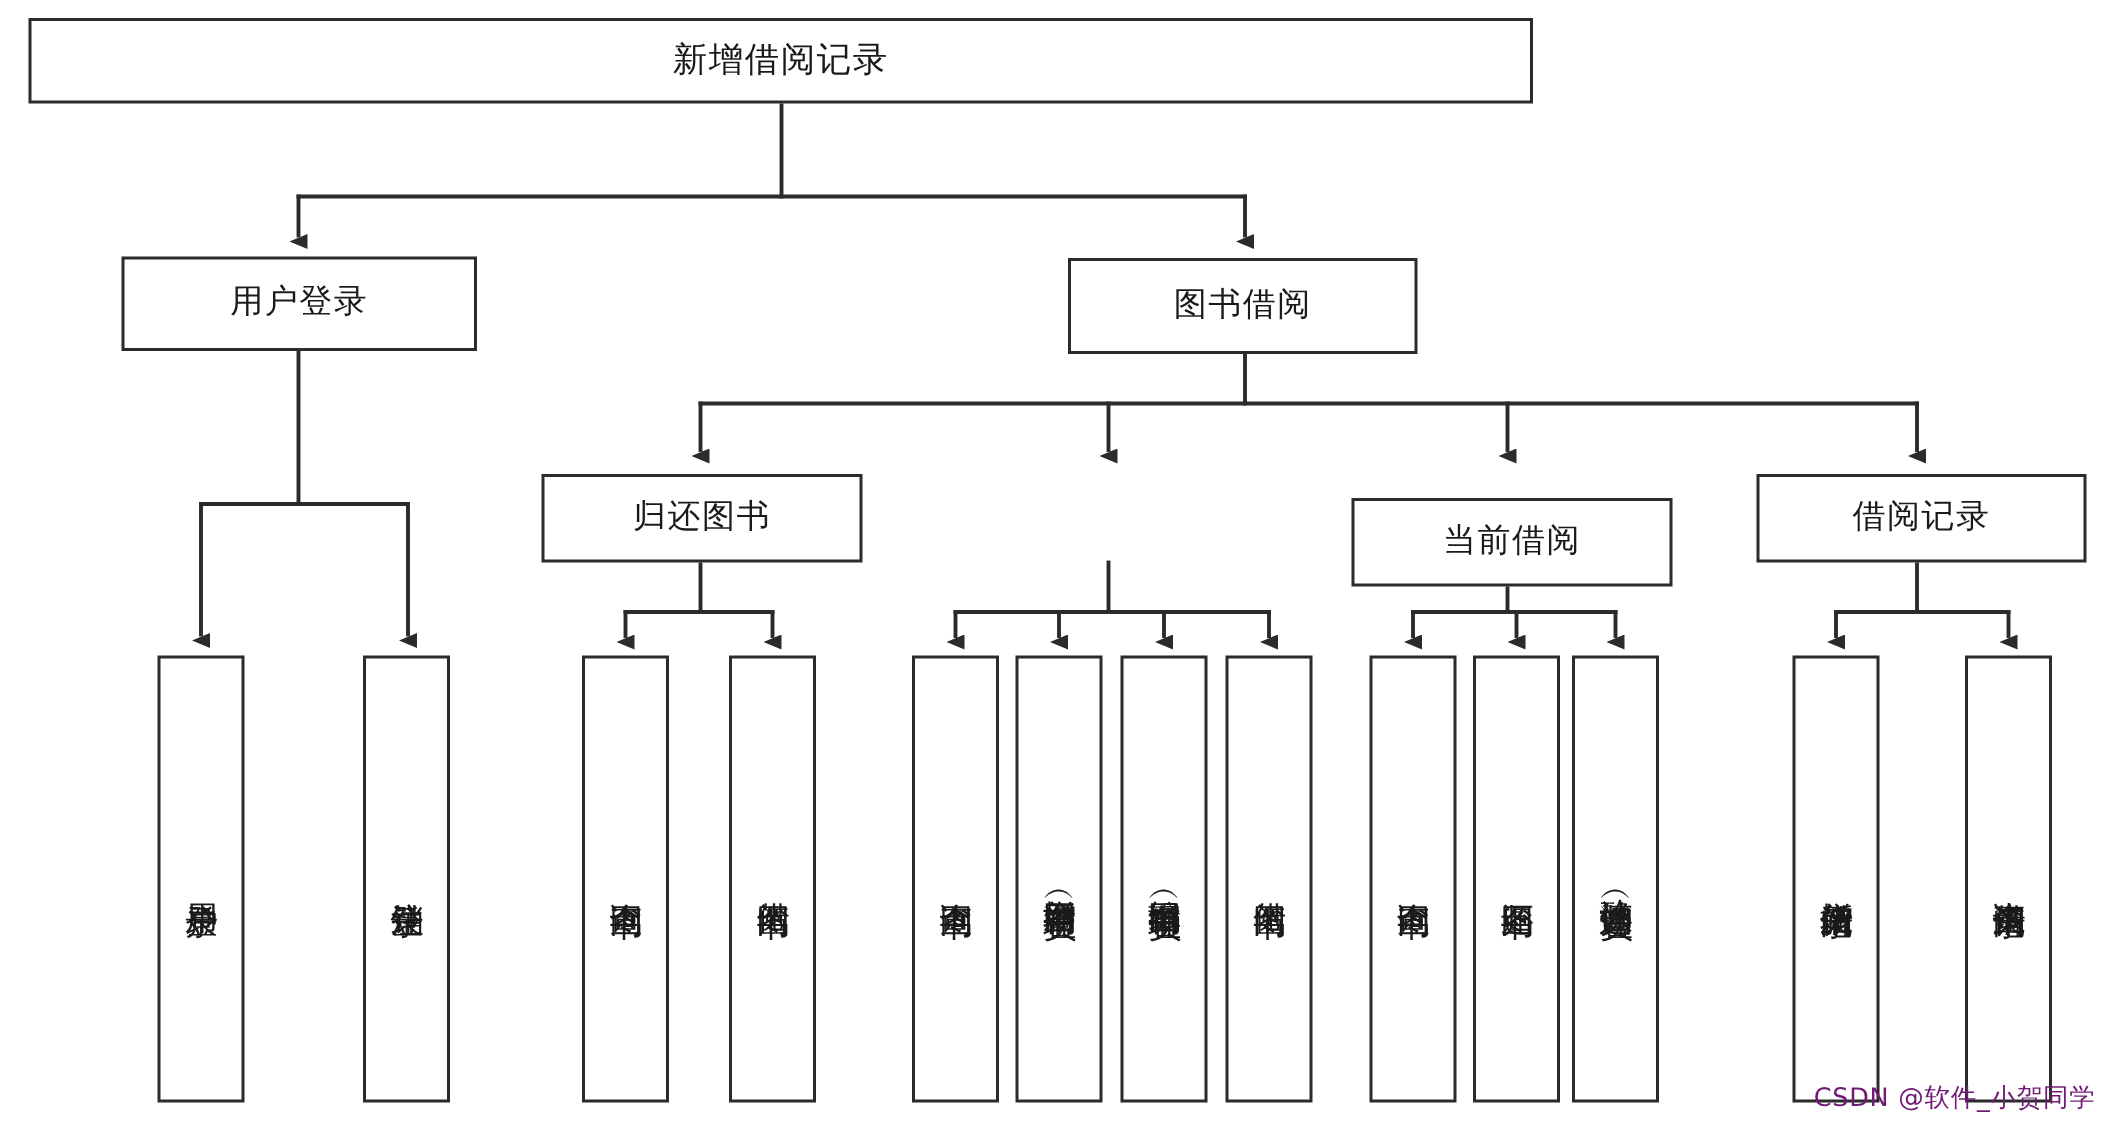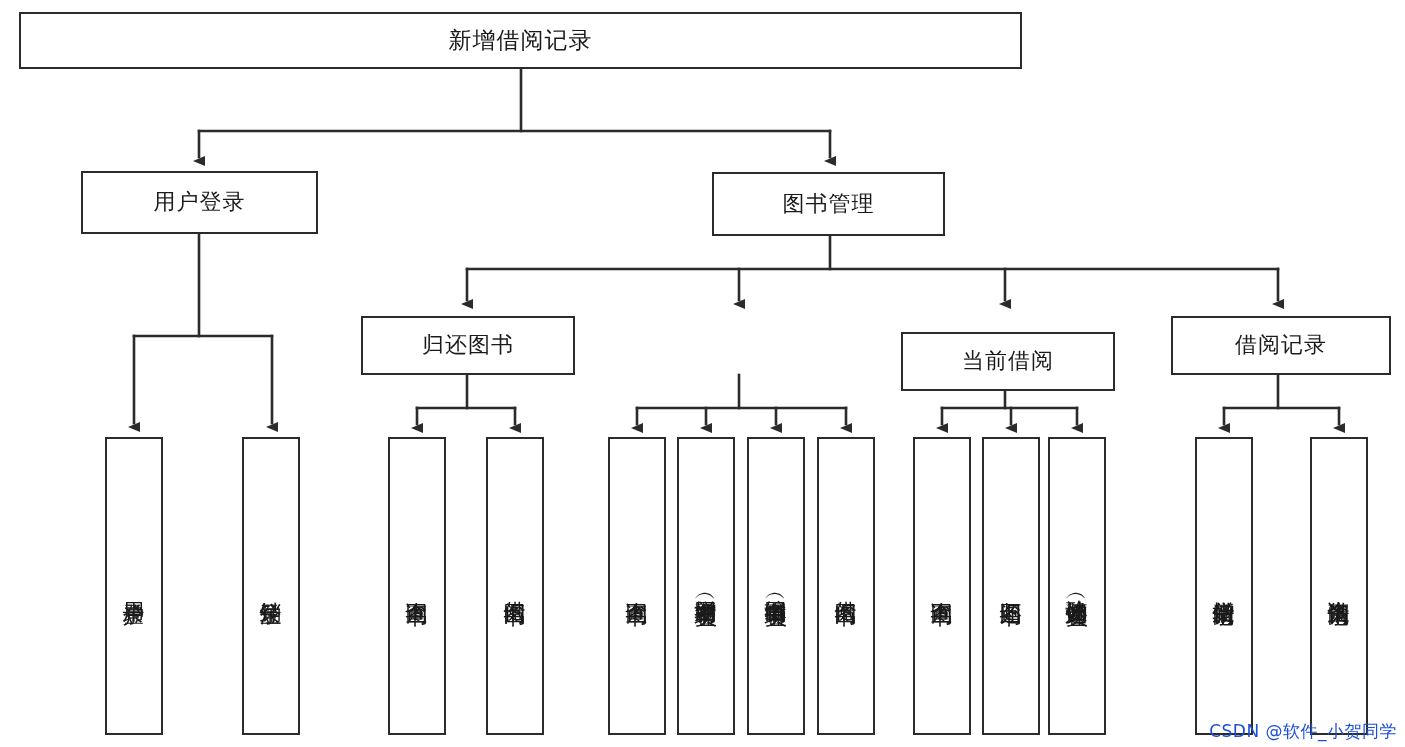--- a/index.html
+++ b/index.html
@@ -52,21 +52,21 @@
     display:block;
     line-height:1.14;
     letter-spacing:1px;
     font-size:22px;
   }
   .watermark{
     position:absolute;
     right:8px;
     bottom:4px;
     font-size:17px;
-    color:#1d4ed8;
+    color:#701a75;
     letter-spacing:0.5px;
     z-index:5;
     white-space:nowrap;
     font-family:"DejaVu Sans","Liberation Sans",sans-serif;
     margin-left:44px;
   }
 </style>
 </head>
 <body>
 
@@ -124,21 +124,21 @@
 
   <div class="node h root" style="left:19px;top:12px;width:1003px;height:57px;">
     <span>新增借阅记录</span>
   </div>
 
   <div class="node h" style="left:81px;top:171px;width:237px;height:63px;">
     <span>用户登录</span>
   </div>
 
   <div class="node h" style="left:712px;top:172px;width:233px;height:64px;">
-    <span>图书管理</span>
+    <span>图书借阅</span>
   </div>
 
   <div class="node h" style="left:361px;top:316px;width:214px;height:59px;">
     <span>归还图书</span>
   </div>
 
 
   <div class="node h" style="left:901px;top:332px;width:214px;height:59px;">
     <span>当前借阅</span>
   </div>

